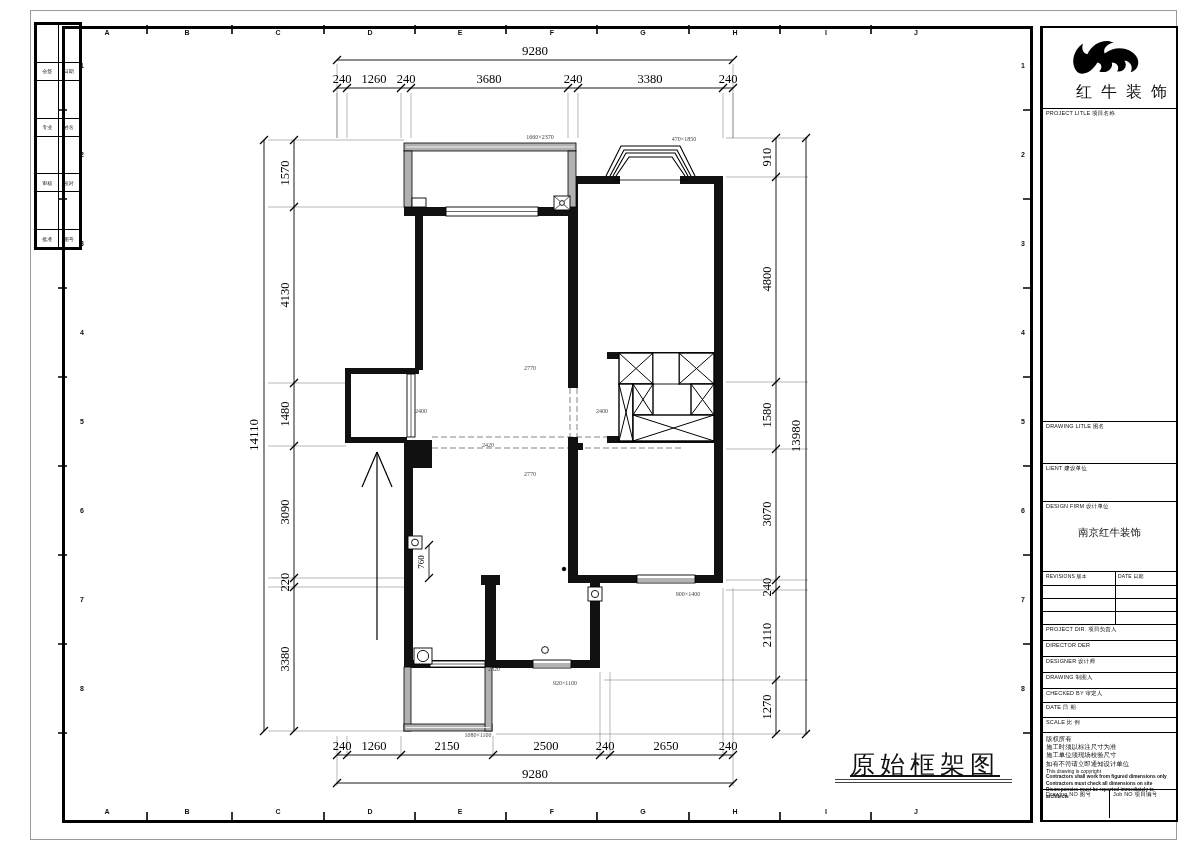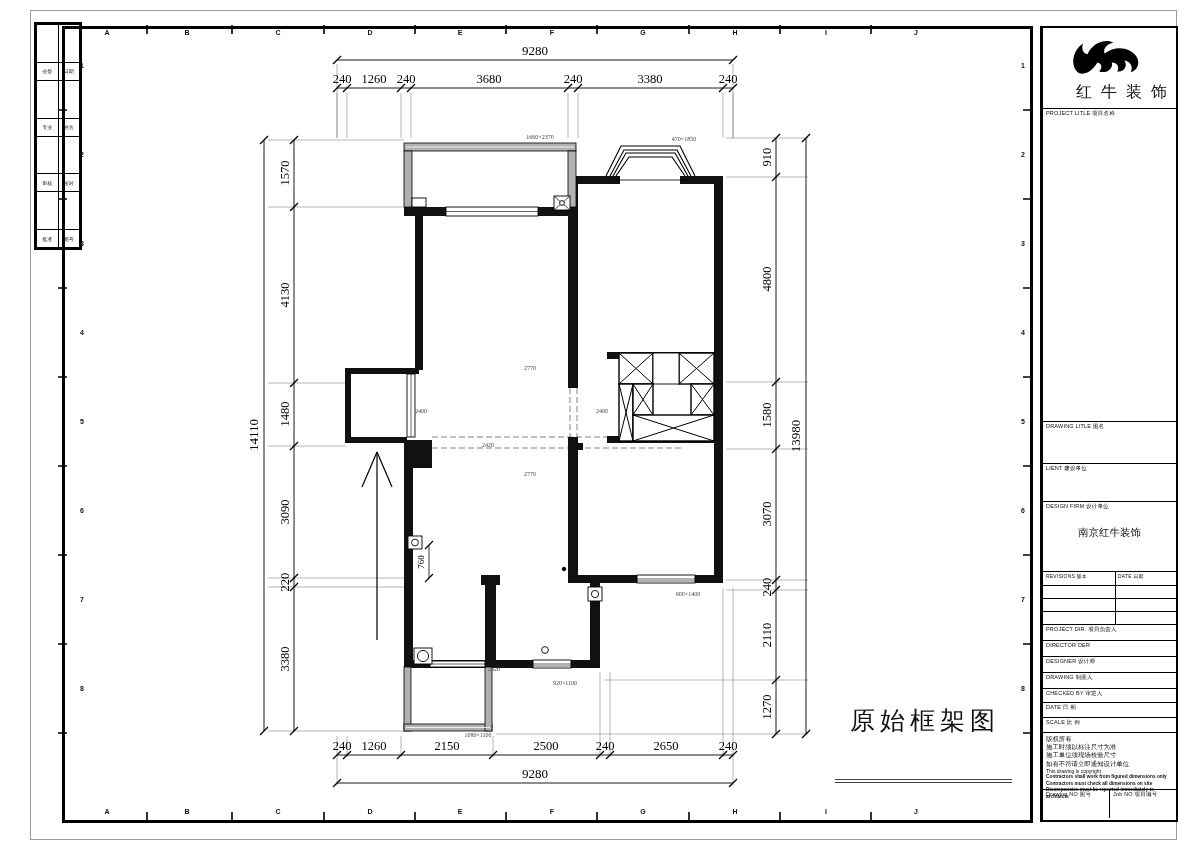--- a/index.html
+++ b/index.html
@@ -396,15 +396,15 @@
     <div class="note-en-b">Discrepancies must be reported immediately to architects</div>
   </div>
 
   <div class="box" style="top:762px;height:28px;border-bottom:none;">
     <span class="lab">Drawing NO  图号</span>
     <span class="lab" style="left:70px;">Job NO  项目编号</span>
     <div class="abs" style="left:66px;top:0;width:0;height:28px;border-left:1.2px solid #000;"></div>
   </div>
 </div>
 
-<div class="abs dtitle" style="left:850px;top:704px;">原始框架图</div>
+<div class="abs dtitle" style="left:850px;top:748px;text-decoration:underline;">原始框架图</div>
 <div class="abs dunder" style="left:835px;top:779px;width:177px;"></div>
 <div class="abs dunder" style="left:835px;top:782px;width:177px;"></div>
 
 </body></html>

